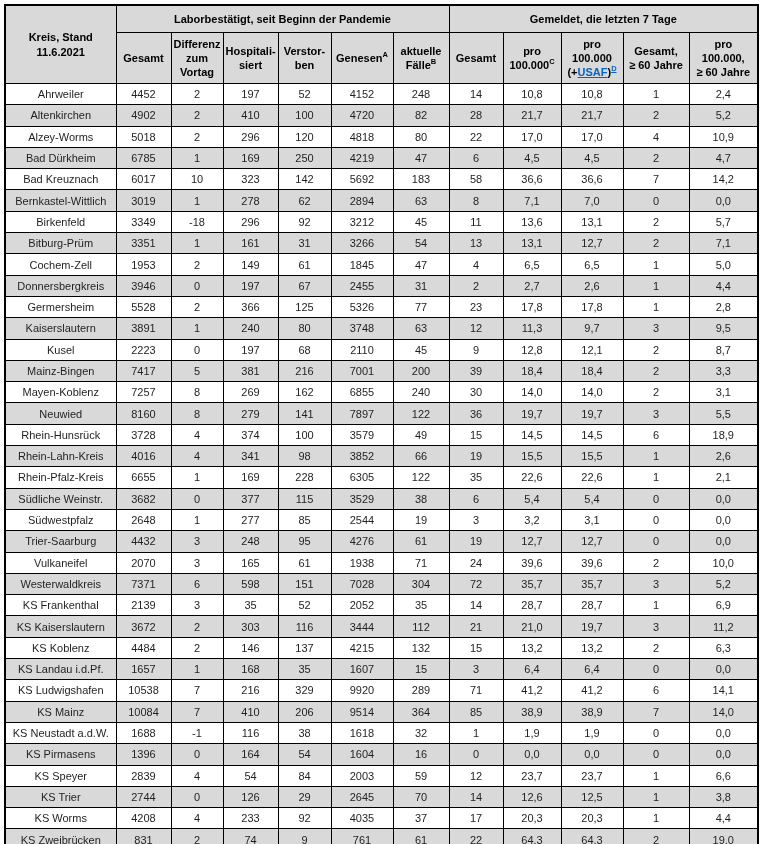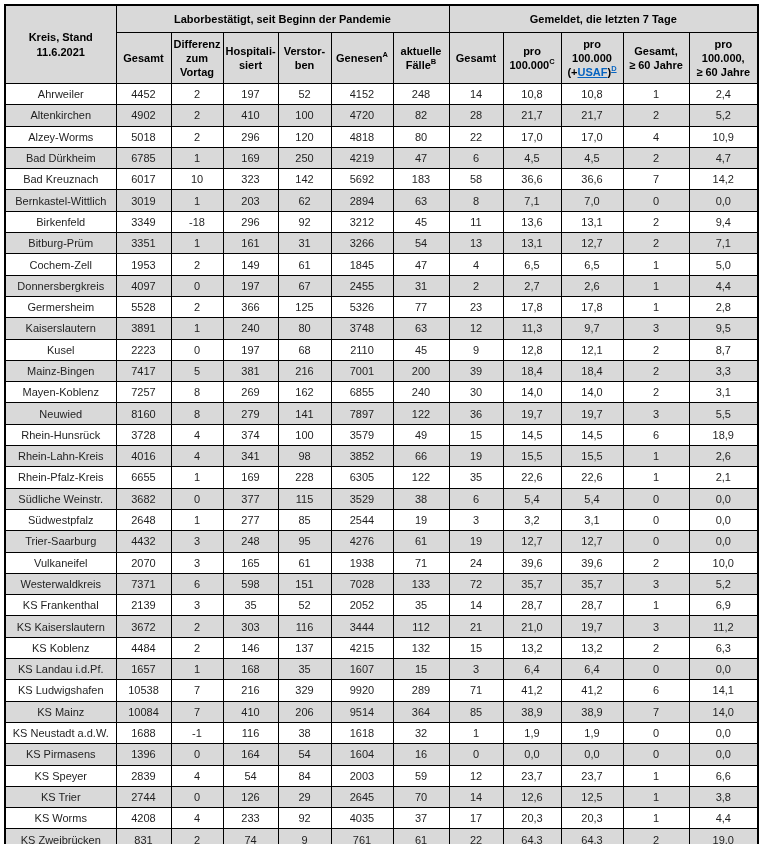--- a/index.html
+++ b/index.html
@@ -169,21 +169,21 @@
           <td class="num">58</td>
           <td class="num">36,6</td>
           <td class="num">36,6</td>
           <td class="num">7</td>
           <td class="num">14,2</td>
         </tr>
         <tr>
           <td class="name">Bernkastel-Wittlich</td>
           <td class="num">3019</td>
           <td class="num">1</td>
-          <td class="num">203</td>
+          <td class="num">278</td>
           <td class="num">62</td>
           <td class="num">2894</td>
           <td class="num">63</td>
           <td class="num">8</td>
           <td class="num">7,1</td>
           <td class="num">7,0</td>
           <td class="num">0</td>
           <td class="num">0,0</td>
         </tr>
         <tr>
@@ -191,21 +191,21 @@
           <td class="num">3349</td>
           <td class="num">-18</td>
           <td class="num">296</td>
           <td class="num">92</td>
           <td class="num">3212</td>
           <td class="num">45</td>
           <td class="num">11</td>
           <td class="num">13,6</td>
           <td class="num">13,1</td>
           <td class="num">2</td>
-          <td class="num">9,4</td>
+          <td class="num">5,7</td>
         </tr>
         <tr>
           <td class="name">Bitburg-Prüm</td>
           <td class="num">3351</td>
           <td class="num">1</td>
           <td class="num">161</td>
           <td class="num">31</td>
           <td class="num">3266</td>
           <td class="num">54</td>
           <td class="num">13</td>
@@ -223,21 +223,21 @@
           <td class="num">1845</td>
           <td class="num">47</td>
           <td class="num">4</td>
           <td class="num">6,5</td>
           <td class="num">6,5</td>
           <td class="num">1</td>
           <td class="num">5,0</td>
         </tr>
         <tr>
           <td class="name">Donnersbergkreis</td>
-          <td class="num">4097</td>
+          <td class="num">3946</td>
           <td class="num">0</td>
           <td class="num">197</td>
           <td class="num">67</td>
           <td class="num">2455</td>
           <td class="num">31</td>
           <td class="num">2</td>
           <td class="num">2,7</td>
           <td class="num">2,6</td>
           <td class="num">1</td>
           <td class="num">4,4</td>
@@ -424,21 +424,21 @@
           <td class="num">2</td>
           <td class="num">10,0</td>
         </tr>
         <tr>
           <td class="name">Westerwaldkreis</td>
           <td class="num">7371</td>
           <td class="num">6</td>
           <td class="num">598</td>
           <td class="num">151</td>
           <td class="num">7028</td>
-          <td class="num">133</td>
+          <td class="num">304</td>
           <td class="num">72</td>
           <td class="num">35,7</td>
           <td class="num">35,7</td>
           <td class="num">3</td>
           <td class="num">5,2</td>
         </tr>
         <tr>
           <td class="name">KS Frankenthal</td>
           <td class="num">2139</td>
           <td class="num">3</td>

